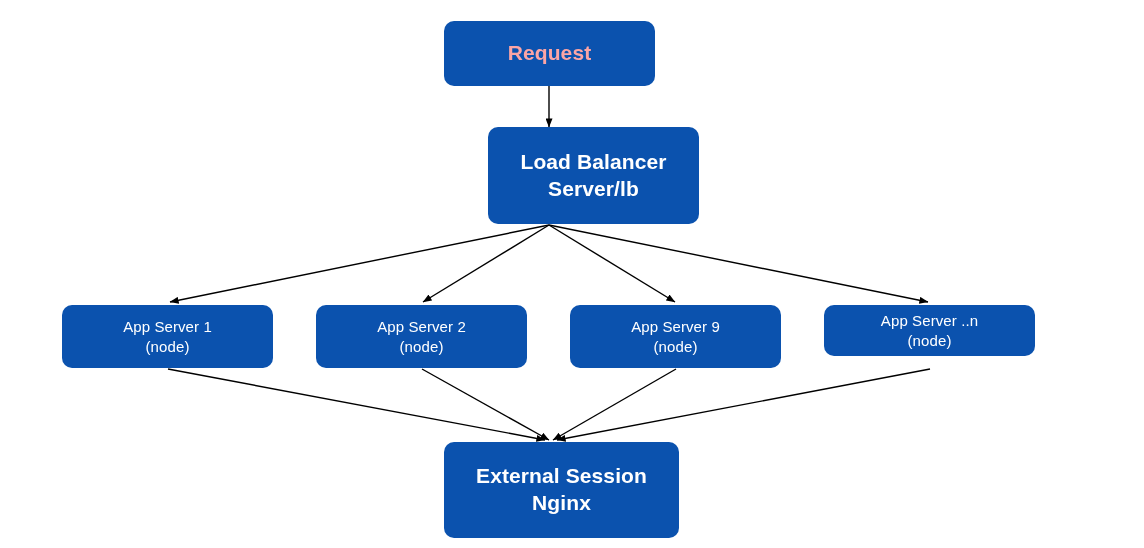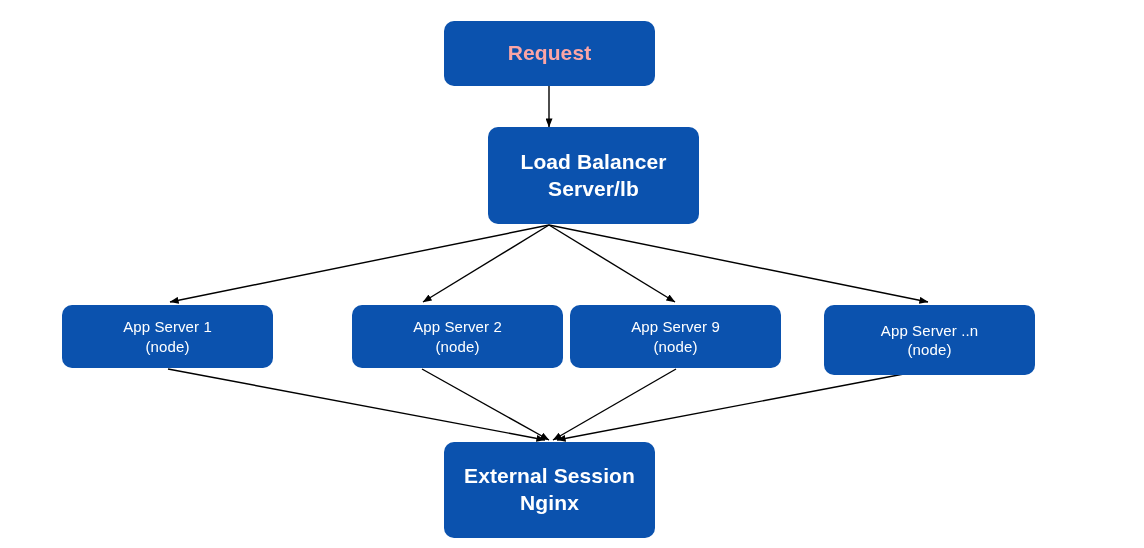--- a/index.html
+++ b/index.html
@@ -85,33 +85,33 @@
   <div class="node-box size-lg" style="left: 444px; top: 127px; width: 211px; height: 97px; background: rgb(11, 82, 174); color: rgb(255, 255, 255); margin-left: 44px;">
     <span class="node-line">Load Balancer</span>
     <span class="node-line">Server/lb</span>
   </div>
 
   <div class="node-box size-sm" style="left: 62px; top: 305px; width: 211px; height: 63px; background: rgb(11, 82, 174); color: rgb(255, 255, 255);">
     <span class="node-line">App Server 1</span>
     <span class="node-line">(node)</span>
   </div>
 
-  <div class="node-box size-sm" style="left: 316px; top: 305px; width: 211px; height: 63px; background: rgb(11, 82, 174); color: rgb(255, 255, 255); margin-left: 36px;">
+  <div class="node-box size-sm" style="left: 316px; top: 305px; width: 211px; height: 63px; background: rgb(11, 82, 174); color: rgb(255, 255, 255);">
     <span class="node-line">App Server 2</span>
     <span class="node-line">(node)</span>
   </div>
 
   <div class="node-box size-sm" style="left: 570px; top: 305px; width: 211px; height: 63px; background: rgb(11, 82, 174); color: rgb(255, 255, 255);">
     <span class="node-line">App Server 9</span>
     <span class="node-line">(node)</span>
   </div>
 
-  <div class="node-box size-sm" style="left: 824px; top: 305px; width: 211px; height: 70px; background: rgb(11, 82, 174); color: rgb(255, 255, 255);">
+  <div class="node-box size-sm" style="left: 824px; top: 305px; width: 211px; height: 51px; background: rgb(11, 82, 174); color: rgb(255, 255, 255);">
     <span class="node-line">App Server ..n</span>
     <span class="node-line">(node)</span>
   </div>
 
-  <div class="node-box size-lg" style="left: 444px; top: 442px; width: 211px; height: 96px; background: rgb(11, 82, 174); color: rgb(255, 255, 255);">
+  <div class="node-box size-lg" style="left: 444px; top: 442px; width: 235px; height: 96px; background: rgb(11, 82, 174); color: rgb(255, 255, 255);">
     <span class="node-line">External Session</span>
     <span class="node-line">Nginx</span>
   </div>
 
 </div>
 
 </body></html>

